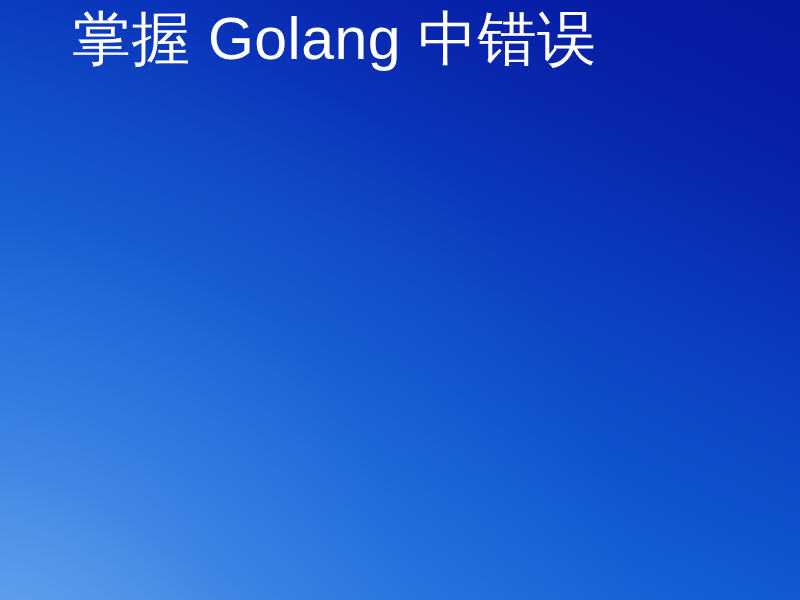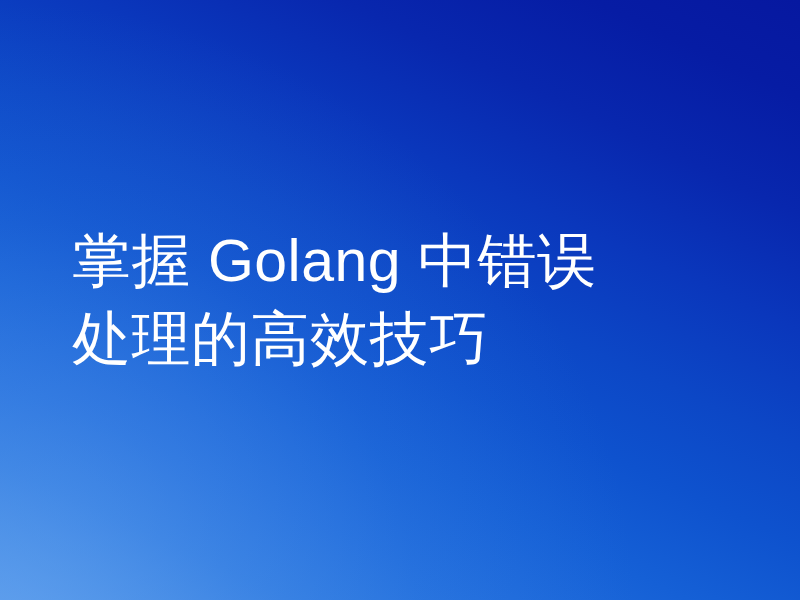--- a/index.html
+++ b/index.html
@@ -57,21 +57,20 @@
   }
 
   #title-block {
     position: absolute;
     left: 72px;
     top: 0;
     width: 660px;
     height: 100%;
     display: flex;
     flex-direction: column;
-    justify-content: center;
     align-items: flex-start;
   }
 
   .title-line {
     color: #FFFFFF;
     font-size: 59px;
     line-height: 78px;
     font-weight: 400;
     letter-spacing: 0.5px;
     white-space: pre;
@@ -80,16 +79,15 @@
 </style>
 </head>
 <body>
 
 <div id="card">
 
   <div id="gradient-overlay"></div>
 
   <div id="title-block">
     <div class="title-line">掌握 Golang 中错误</div>
-    <div class="title-line">处理的高效技巧</div>
   </div>
 
 </div>
 
 </body></html>

